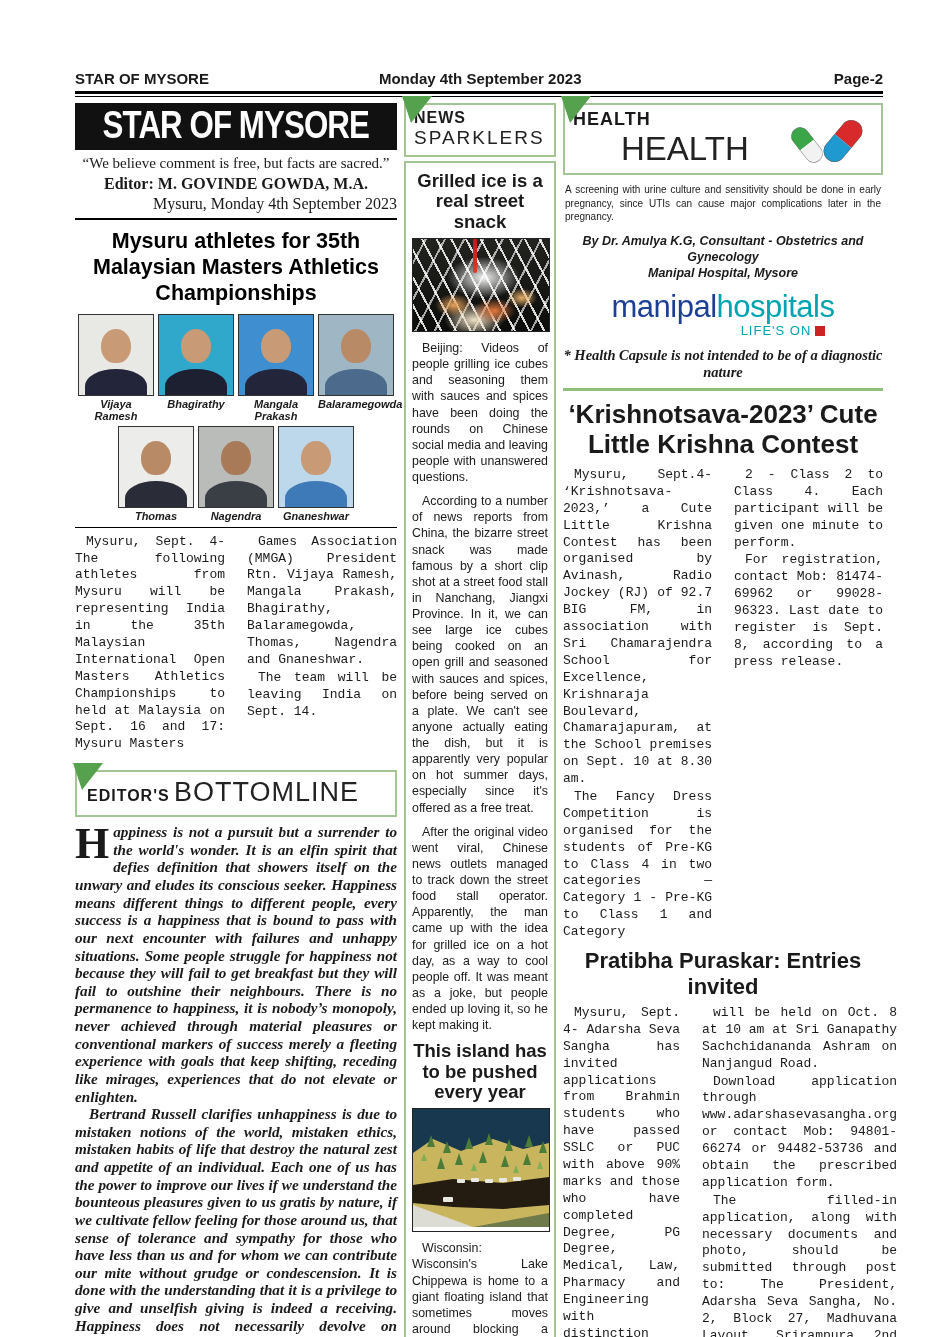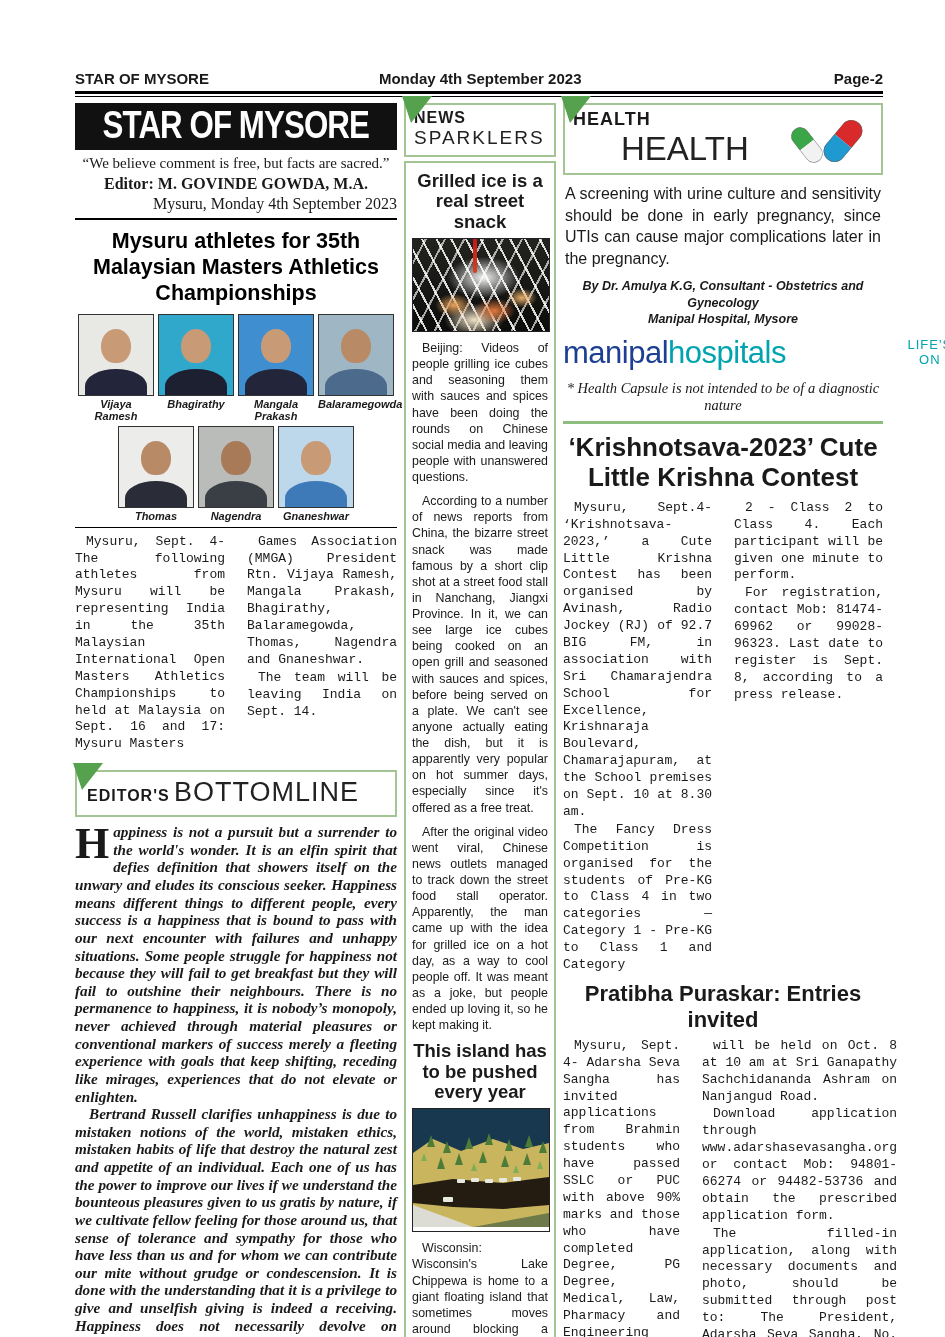--- a/index.html
+++ b/index.html
@@ -58,29 +58,29 @@
       repeating-linear-gradient(62deg, rgba(255,255,255,0) 0 11px, rgba(255,255,255,.85) 11px 13px),
       repeating-linear-gradient(-62deg, rgba(235,235,235,0) 0 15px, rgba(235,235,235,.7) 15px 17px),
       linear-gradient(#232320,#0c0c0a);}
   .grill::before{content:"";position:absolute;left:44%;top:0;width:4px;height:34px;background:linear-gradient(#c01818,#d84020);border-radius:0 0 3px 3px;}
   .mid-text p{margin:0 0 8px;font-size:12.4px;line-height:1.3;text-align:justify;text-indent:10px;}
   
   .hc-header{padding:4px 8px 2px;display:flex;}
   .hc-words{flex:1;}
   .hc-words .b1{font-weight:bold;font-size:18px;letter-spacing:1px;display:block;}
   .hc-words .b2{font-size:33px;color:#222;margin-left:48px;}
-  .health-intro{font-size:16px;line-height:1.35;text-align:justify;margin:8px 2px 0;}
+  .health-intro{font-size:10px;line-height:1.35;text-align:justify;margin:8px 2px 0;}
   .health-byline{font-weight:bold;font-style:italic;font-size:12.5px;text-align:center;margin-top:9px;line-height:1.3;}
-  .manipal{display:flex;flex-direction:row;align-items:center;margin-top:8px;text-align:center;}
+  .manipal{display:flex;flex-direction:column;align-items:center;margin-top:8px;text-align:center;}
   .manipal .line1{font-size:31px;letter-spacing:-.5px;}
   .manipal .mp1{color:#1c3f94;}
   .manipal .mp2{color:#00a4b0;}
   .manipal .line2{color:#00a4b0;font-size:13px;letter-spacing:1px;margin:-2px 0 0 120px;display:flex;align-items:center;gap:4px;}
   .manipal .rsq{width:10px;height:10px;background:#c22;display:inline-block;}
-  .health-note{font-family:"Liberation Serif",serif;font-weight:normal;font-style:italic;font-size:14.5px;text-align:center;margin-top:9px;padding-bottom:7px;border-bottom:3px solid #8fbf7f;}
+  .health-note{font-family:"Liberation Serif",serif;font-weight:bold;font-style:italic;font-size:14.5px;text-align:center;margin-top:9px;padding-bottom:7px;border-bottom:3px solid #8fbf7f;}
   .k-headline{font-weight:bold;font-size:26px;line-height:1.15;text-align:center;margin:9px 0 7px;}
   .p-headline{font-weight:bold;font-size:22px;text-align:center;margin:6px 0 5px;}
   .really-header{margin-top:10px;padding:5px 10px;}
   .really-header .b1{font-weight:bold;font-size:19px;letter-spacing:2px;}
   .bulb{position:absolute;right:-2px;top:-22px;}
 </style>
 </head>
 <body>
 
 <div class="page">

